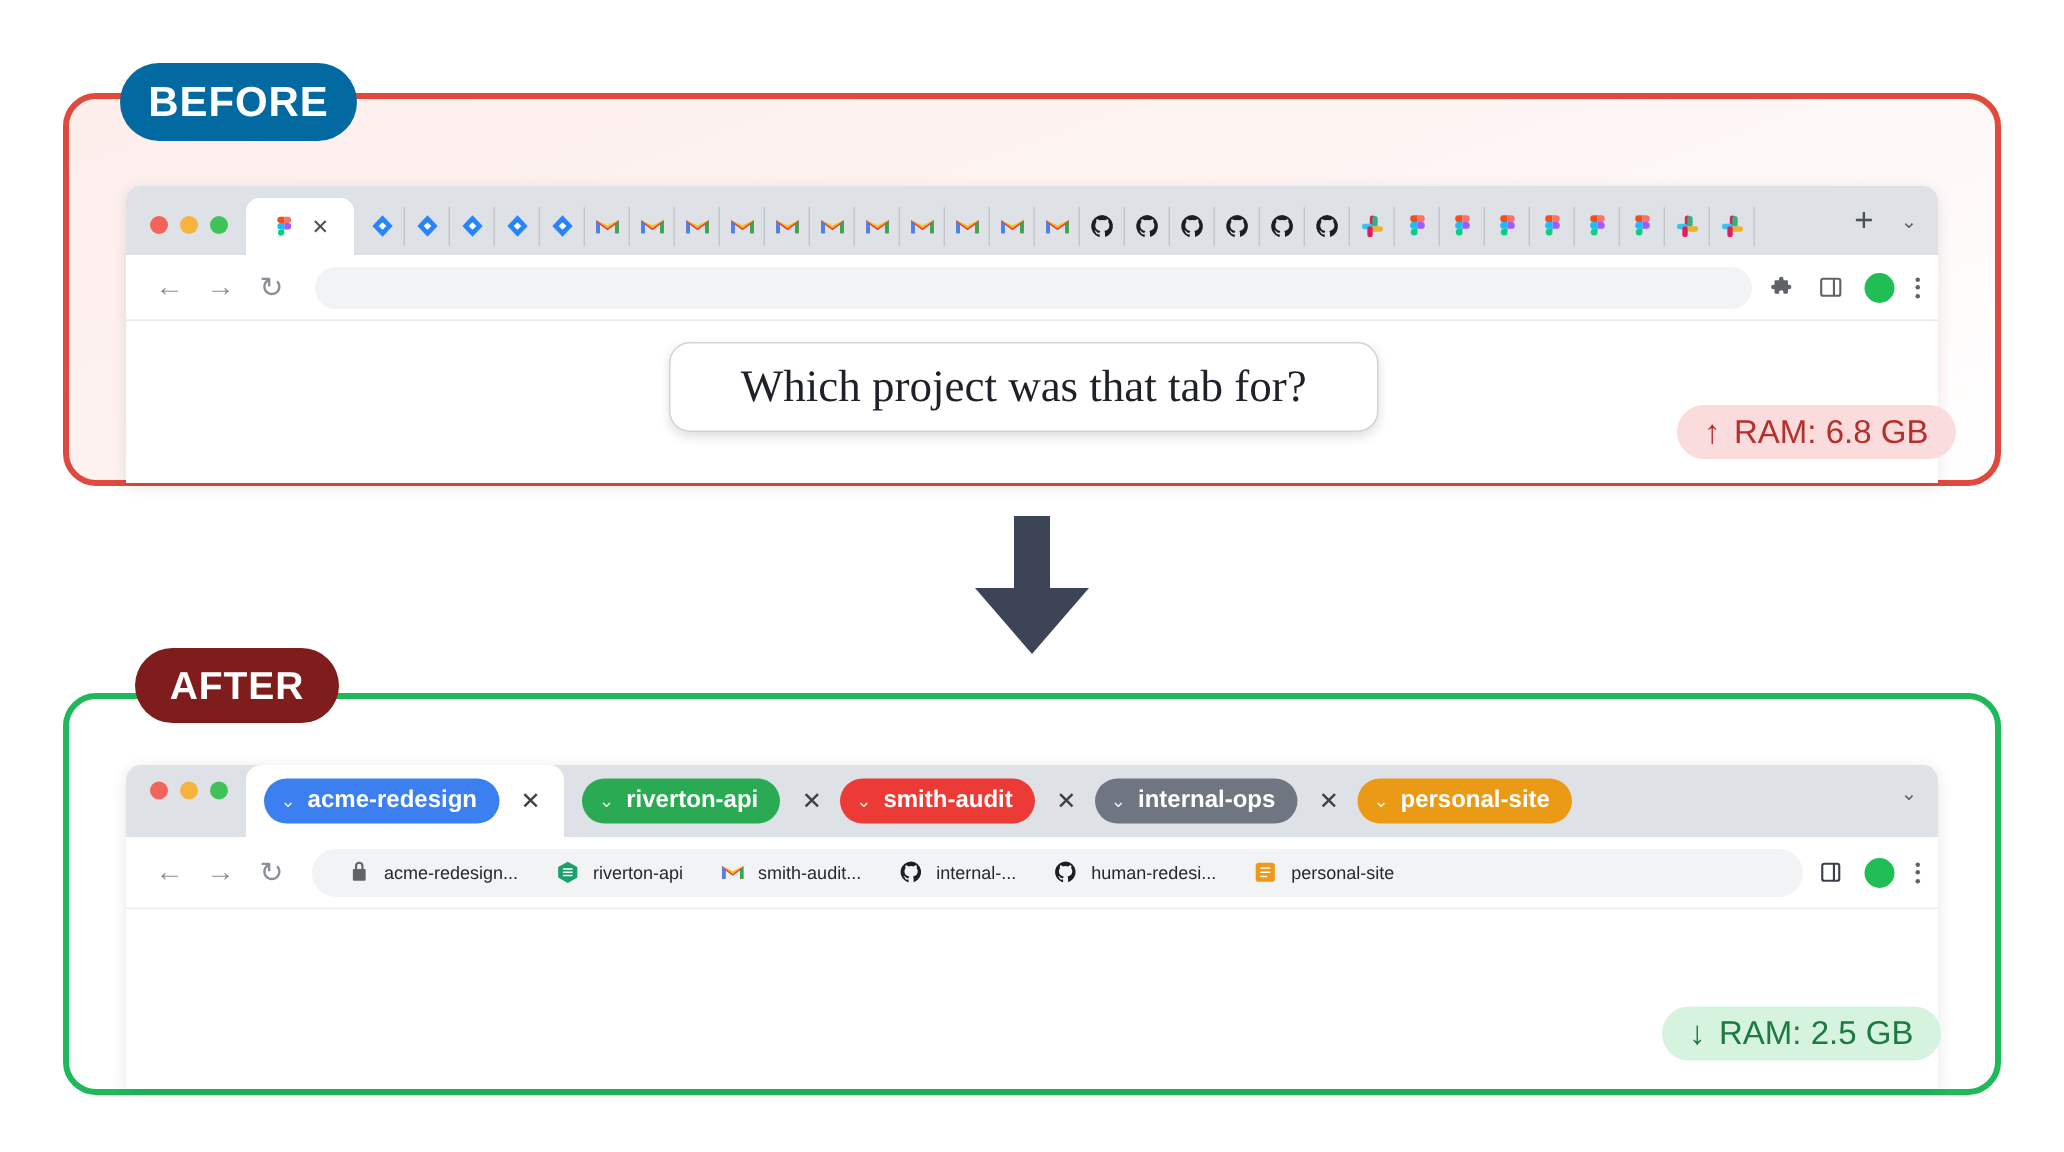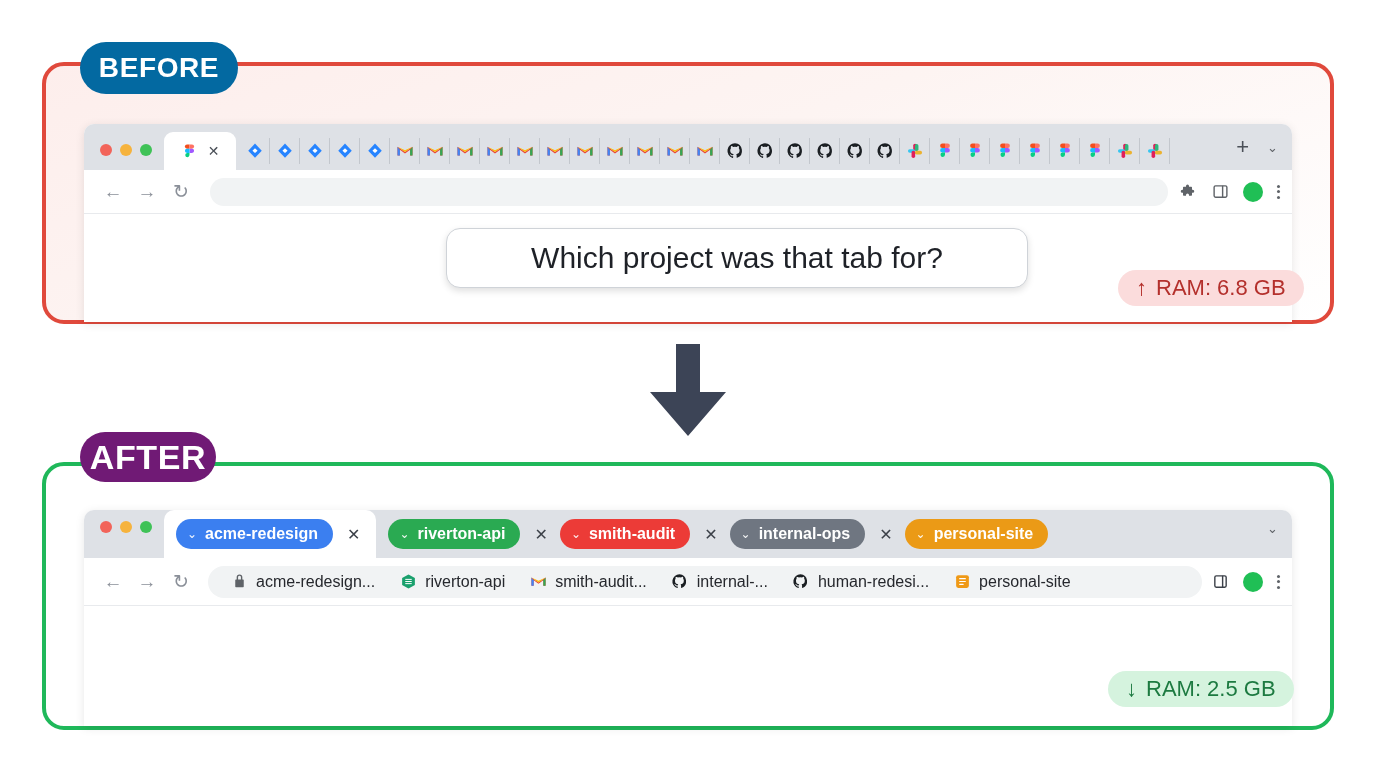--- a/index.html
+++ b/index.html
@@ -51,22 +51,22 @@
     color: #ffffff;
     font-weight: bold;
     letter-spacing: 0.6px;
     z-index: 5;
   }
   .badge-before {
     left: 80px; top: 42px; width: 158px; height: 52px;
     background: #0369a1; font-size: 28px;
   }
   .badge-after {
-    left: 80px; top: 432px; width: 136px; height: 50px;
-    background: #701a75; font-size: 34px;
+    left: 90px; top: 432px; width: 136px; height: 50px;
+    background: #7f1d1d; font-size: 26px;
   }
 
   
   .browser {
     position: absolute;
     border-radius: 10px 10px 0 0;
     overflow: hidden;
     background: #ffffff;
     box-shadow: 0 2px 10px rgba(0,0,0,0.10);
   }
@@ -142,21 +142,21 @@
     position: absolute;
     display: flex; align-items: center; justify-content: center;
     background: #ffffff;
     border: 1.6px solid #cfd3d8;
     border-radius: 14px;
     color: #1e2127;
     box-shadow: 0 3px 7px rgba(0,0,0,0.13);
     white-space: nowrap;
   }
   .callout-before {
-    left: 446px; top: 228px; width: 582px; height: 60px; font-size: 30px;
+    left: 446px; top: 228px; width: 473px; height: 60px; font-size: 30px; font-family: Liberation Serif, serif;
   }
   .callout-after {
     left: 434px; top: 639px; width: 508px; height: 58px; font-size: 30px;
   }
 
   
   .ram {
     position: absolute;
     display: flex; align-items: center; gap: 9px;
     height: 36px; padding: 0 18px;
@@ -193,21 +193,21 @@
   .toolbar-after { height: 48px; }
   .bookmarks {
     flex: 1; display: flex; align-items: center; gap: 0;
     height: 32px; margin: 0 10px;
     background: #f1f3f4; border-radius: 16px;
     padding: 0 10px;
     overflow: hidden;
   }
   .bm {
     display: flex; align-items: center; gap: 8px;
-    padding: 0 12px; font-size: 16px; color: #26282d;
+    padding: 0 12px; font-size: 12px; color: #26282d;
     white-space: nowrap;
   }
   .bm-ico { width: 18px; height: 18px; display: flex; align-items: center; justify-content: center; flex: none; }
 
   svg { display: block; }
 </style>
 </head>
 <body>
 
 <div class="stage">

